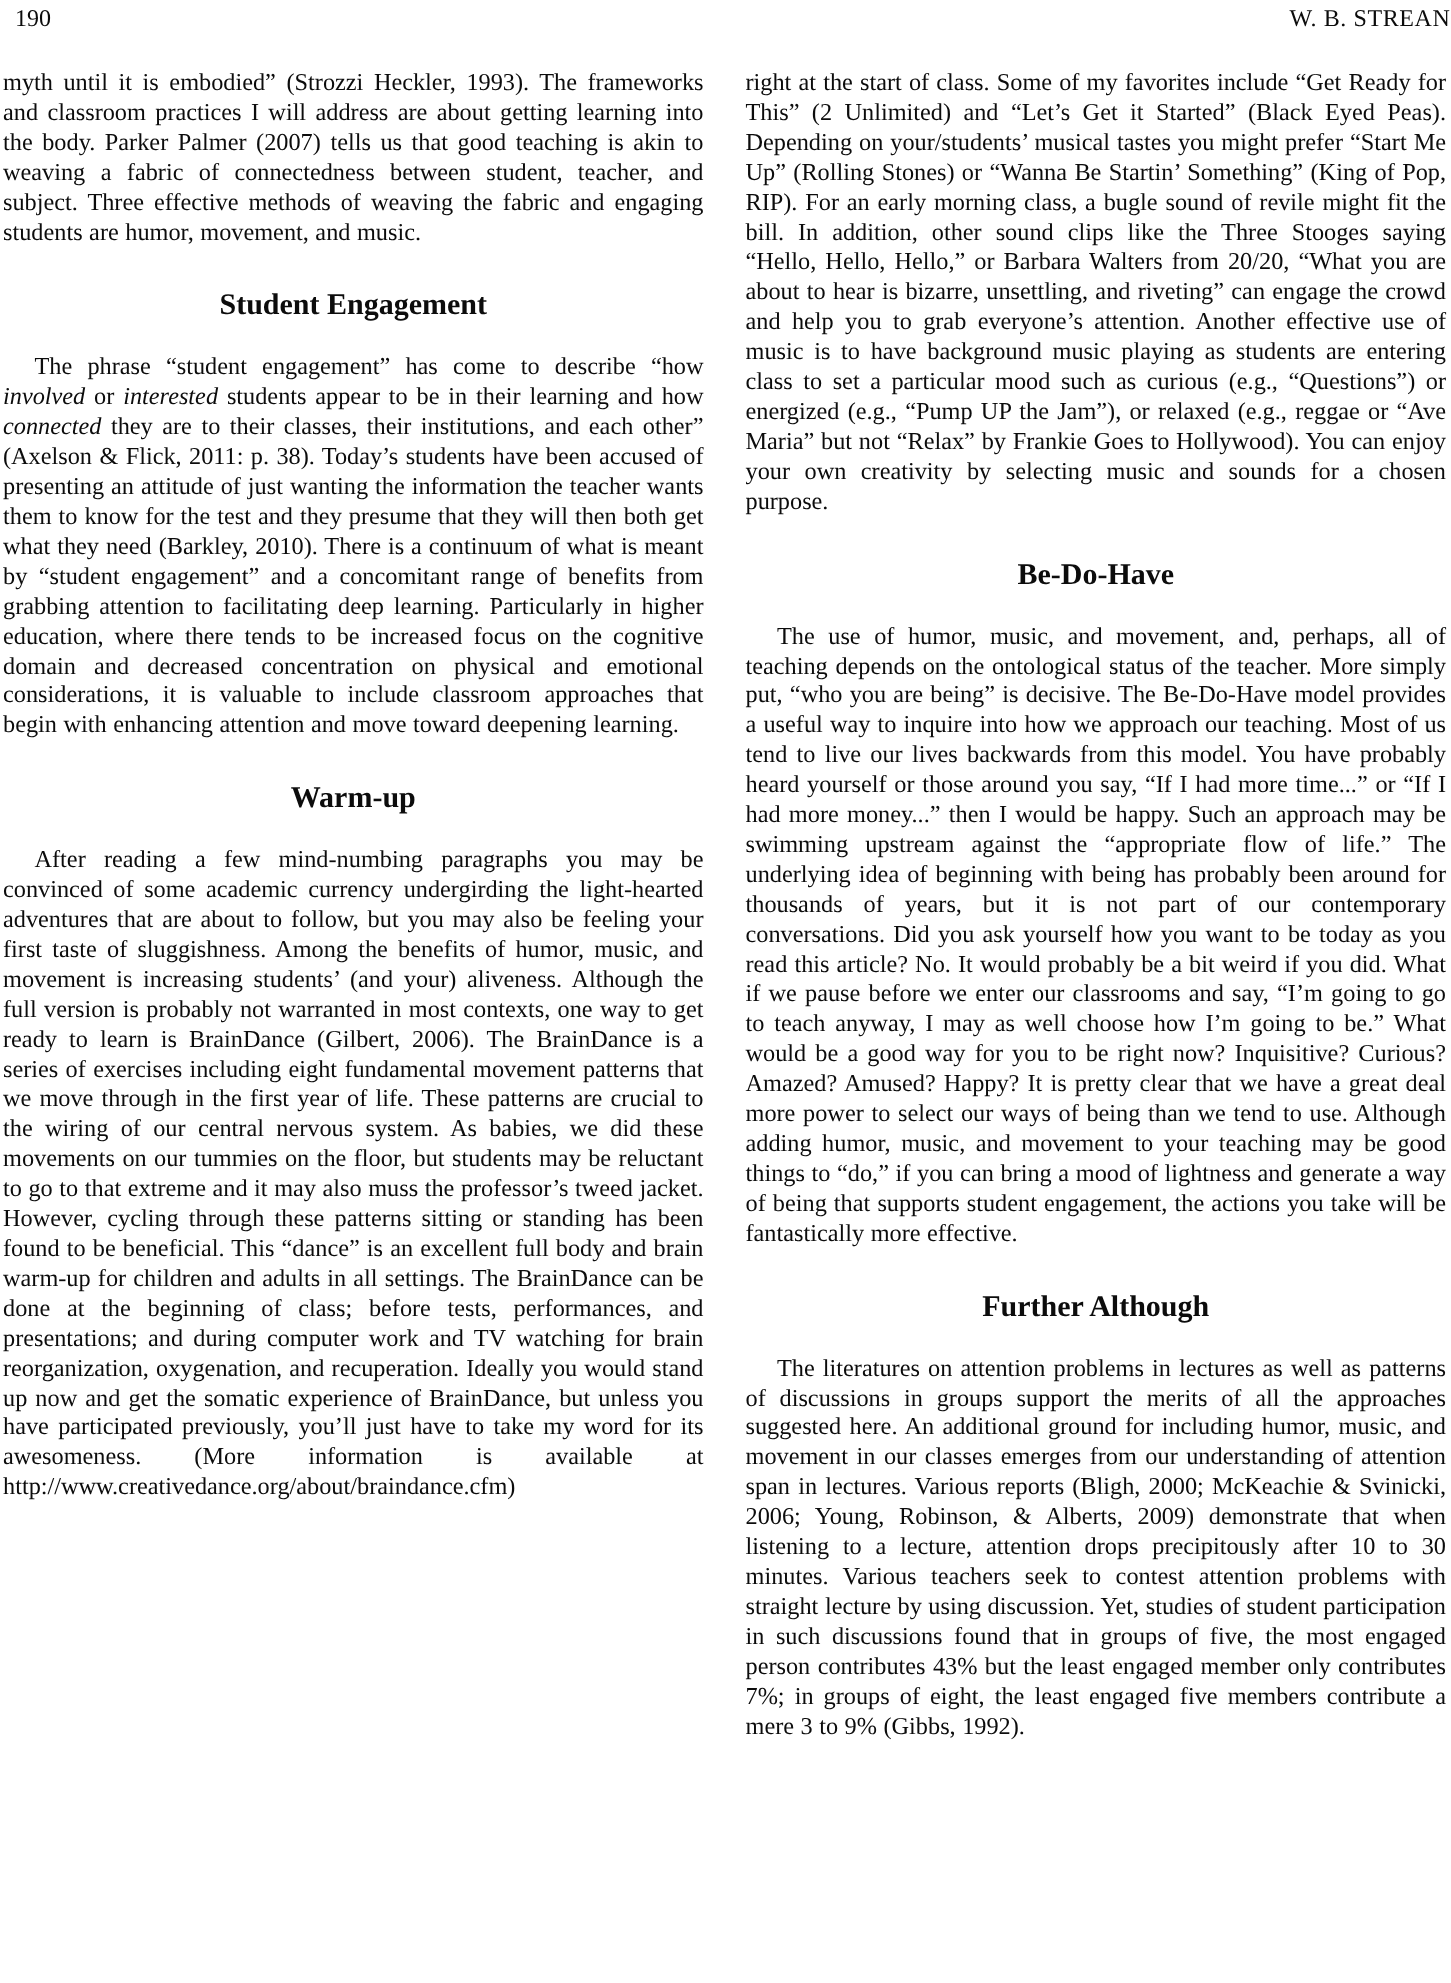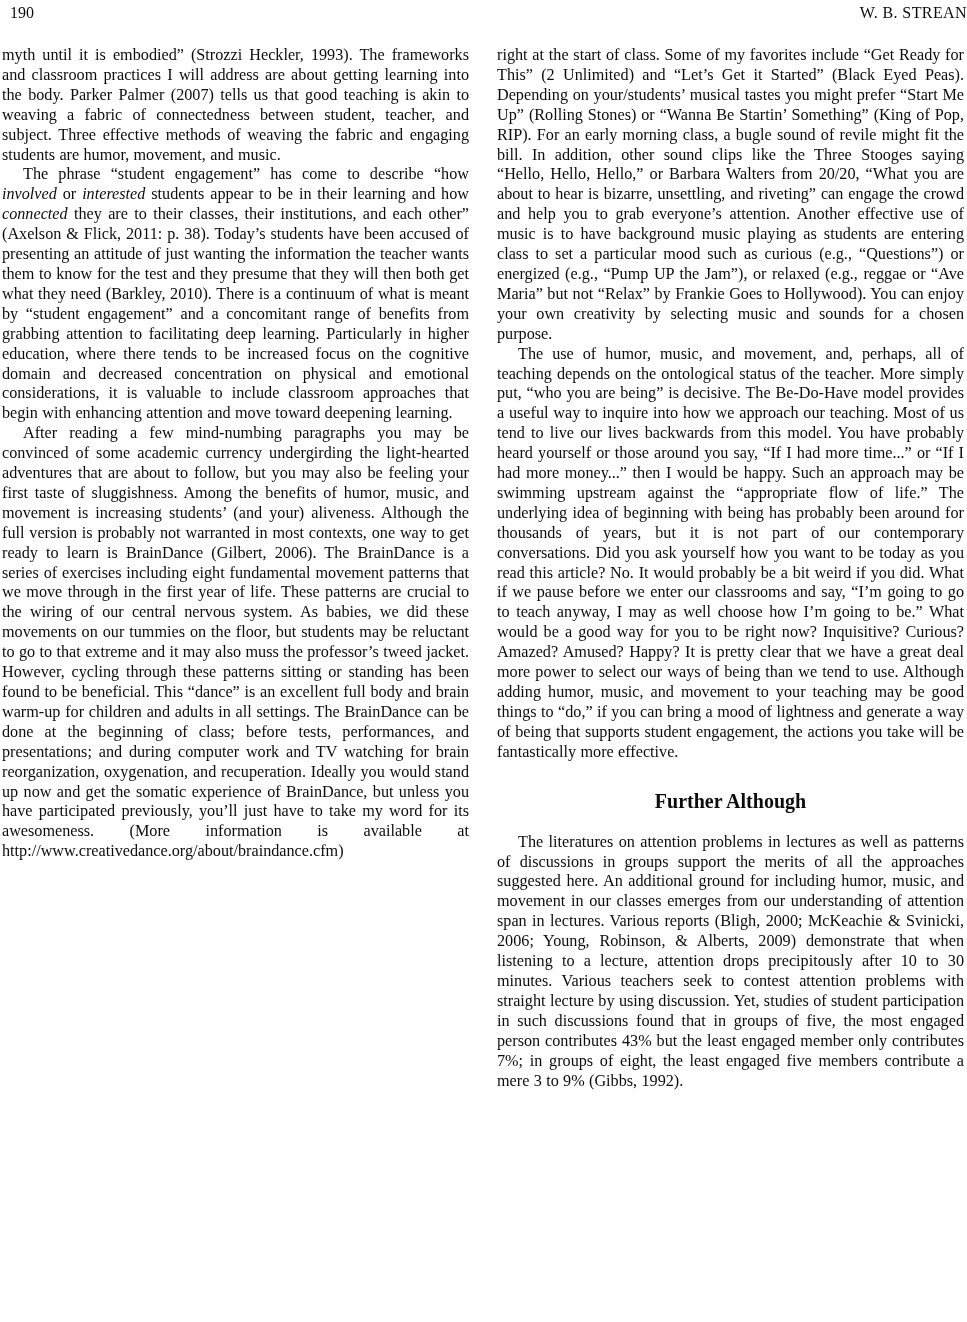--- a/index.html
+++ b/index.html
@@ -67,32 +67,35 @@
   <div class="page-header">
     <span class="page-number">190</span>
     <div class="running-head">W. B. STREAN</div>
   </div>
 
   <div class="body-columns">
 
     <div class="col">
       <p class="para">myth until it is embodied” (Strozzi Heckler, 1993). The frameworks and classroom practices I will address are about getting learning into the body. Parker Palmer (2007) tells us that good teaching is akin to weaving a fabric of connectedness between student, teacher, and subject. Three effective methods of weaving the fabric and engaging students are humor, movement, and music.</p>
 
+      <h2 class="section-heading">Student Engagement</h2>
 
       <p class="para indent"><span>The phrase “student engagement” has come to describe “how </span><em>involved</em><span> or </span><em>interested</em><span> students appear to be in their learning and how </span><em>connected</em><span> they are to their classes, their institutions, and each other” (Axelson &amp; Flick, 2011: p. 38). Today’s students have been accused of presenting an attitude of just wanting the information the teacher wants them to know for the test and they presume that they will then both get what they need (Barkley, 2010). There is a continuum of what is meant by “student engagement” and a concomitant range of benefits from grabbing attention to facilitating deep learning. Particularly in higher education, where there tends to be increased focus on the cognitive domain and decreased concentration on physical and emotional considerations, it is valuable to include classroom approaches that begin with enhancing attention and move toward deepening learning.</span></p>
 
+      <h2 class="section-heading">Warm-up</h2>
 
       <p class="para indent">After reading a few mind-numbing paragraphs you may be convinced of some academic currency undergirding the light-hearted adventures that are about to follow, but you may also be feeling your first taste of sluggishness. Among the benefits of humor, music, and movement is increasing students’ (and your) aliveness. Although the full version is probably not warranted in most contexts, one way to get ready to learn is BrainDance (Gilbert, 2006). The BrainDance is a series of exercises including eight fundamental movement patterns that we move through in the first year of life. These patterns are crucial to the wiring of our central nervous system. As babies, we did these movements on our tummies on the floor, but students may be reluctant to go to that extreme and it may also muss the professor’s tweed jacket. However, cycling through these patterns sitting or standing has been found to be beneficial. This “dance” is an excellent full body and brain warm-up for children and adults in all settings. The BrainDance can be done at the beginning of class; before tests, performances, and presentations; and during computer work and TV watching for brain reorganization, oxygenation, and recuperation. Ideally you would stand up now and get the somatic experience of BrainDance, but unless you have participated previously, you’ll just have to take my word for its awesomeness. (More information is available at http://www.creativedance.org/about/braindance.cfm)</p>
 
 
     </div>
 
     <div class="col">
       <p class="para">right at the start of class. Some of my favorites include “Get Ready for This” (2 Unlimited) and “Let’s Get it Started” (Black Eyed Peas). Depending on your/students’ musical tastes you might prefer “Start Me Up” (Rolling Stones) or “Wanna Be Startin’ Something” (King of Pop, RIP). For an early morning class, a bugle sound of revile might fit the bill. In addition, other sound clips like the Three Stooges saying “Hello, Hello, Hello,” or Barbara Walters from 20/20, “What you are about to hear is bizarre, unsettling, and riveting” can engage the crowd and help you to grab everyone’s attention. Another effective use of music is to have background music playing as students are entering class to set a particular mood such as curious (e.g., “Questions”) or energized (e.g., “Pump UP the Jam”), or relaxed (e.g., reggae or “Ave Maria” but not “Relax” by Frankie Goes to Hollywood).   You can enjoy your own creativity by selecting music and sounds for a chosen purpose.</p>
 
+      <h2 class="section-heading">Be-Do-Have</h2>
 
       <p class="para indent">The use of humor, music, and movement, and, perhaps, all of teaching depends on the ontological status of the teacher. More simply put, “who you are being” is decisive. The Be-Do-Have model provides a useful way to inquire into how we approach our teaching. Most of us tend to live our lives backwards from this model. You have probably heard yourself or those around you say, “If I had more time...” or “If I had more money...” then I would be happy. Such an approach may be swimming upstream against the “appropriate flow of life.” The underlying idea of beginning with being has probably been around for thousands of years, but it is not part of our contemporary conversations. Did you ask yourself how you want to be today as you read this article? No. It would probably be a bit weird if you did. What if we pause before we enter our classrooms and say, “I’m going to go to teach anyway, I may as well choose how I’m going to be.” What would be a good way for you to be right now? Inquisitive? Curious? Amazed? Amused? Happy? It is pretty clear that we have a great deal more power to select our ways of being than we tend to use. Although adding humor, music, and movement to your teaching may be good things to “do,” if you can bring a mood of lightness and generate a way of being that supports student engagement, the actions you take will be fantastically more effective.</p>
 
       <h2 class="section-heading">Further Although</h2>
 
       <p class="para indent">The literatures on attention problems in lectures as well as patterns of discussions in groups support the merits of all the approaches suggested here. An additional ground for including humor, music, and movement in our classes emerges from our understanding of attention span in lectures. Various reports (Bligh, 2000; McKeachie &amp; Svinicki, 2006; Young, Robinson, &amp; Alberts, 2009) demonstrate that when listening to a lecture, attention drops precipitously after 10 to 30 minutes. Various teachers seek to contest attention problems with straight lecture by using discussion. Yet, studies of student participation in such discussions found that in groups of five, the most engaged person contributes 43% but the least engaged member only contributes 7%; in groups of eight, the least engaged five members contribute a mere 3 to 9% (Gibbs, 1992).</p>
     </div>
 
   </div>
 </div>

